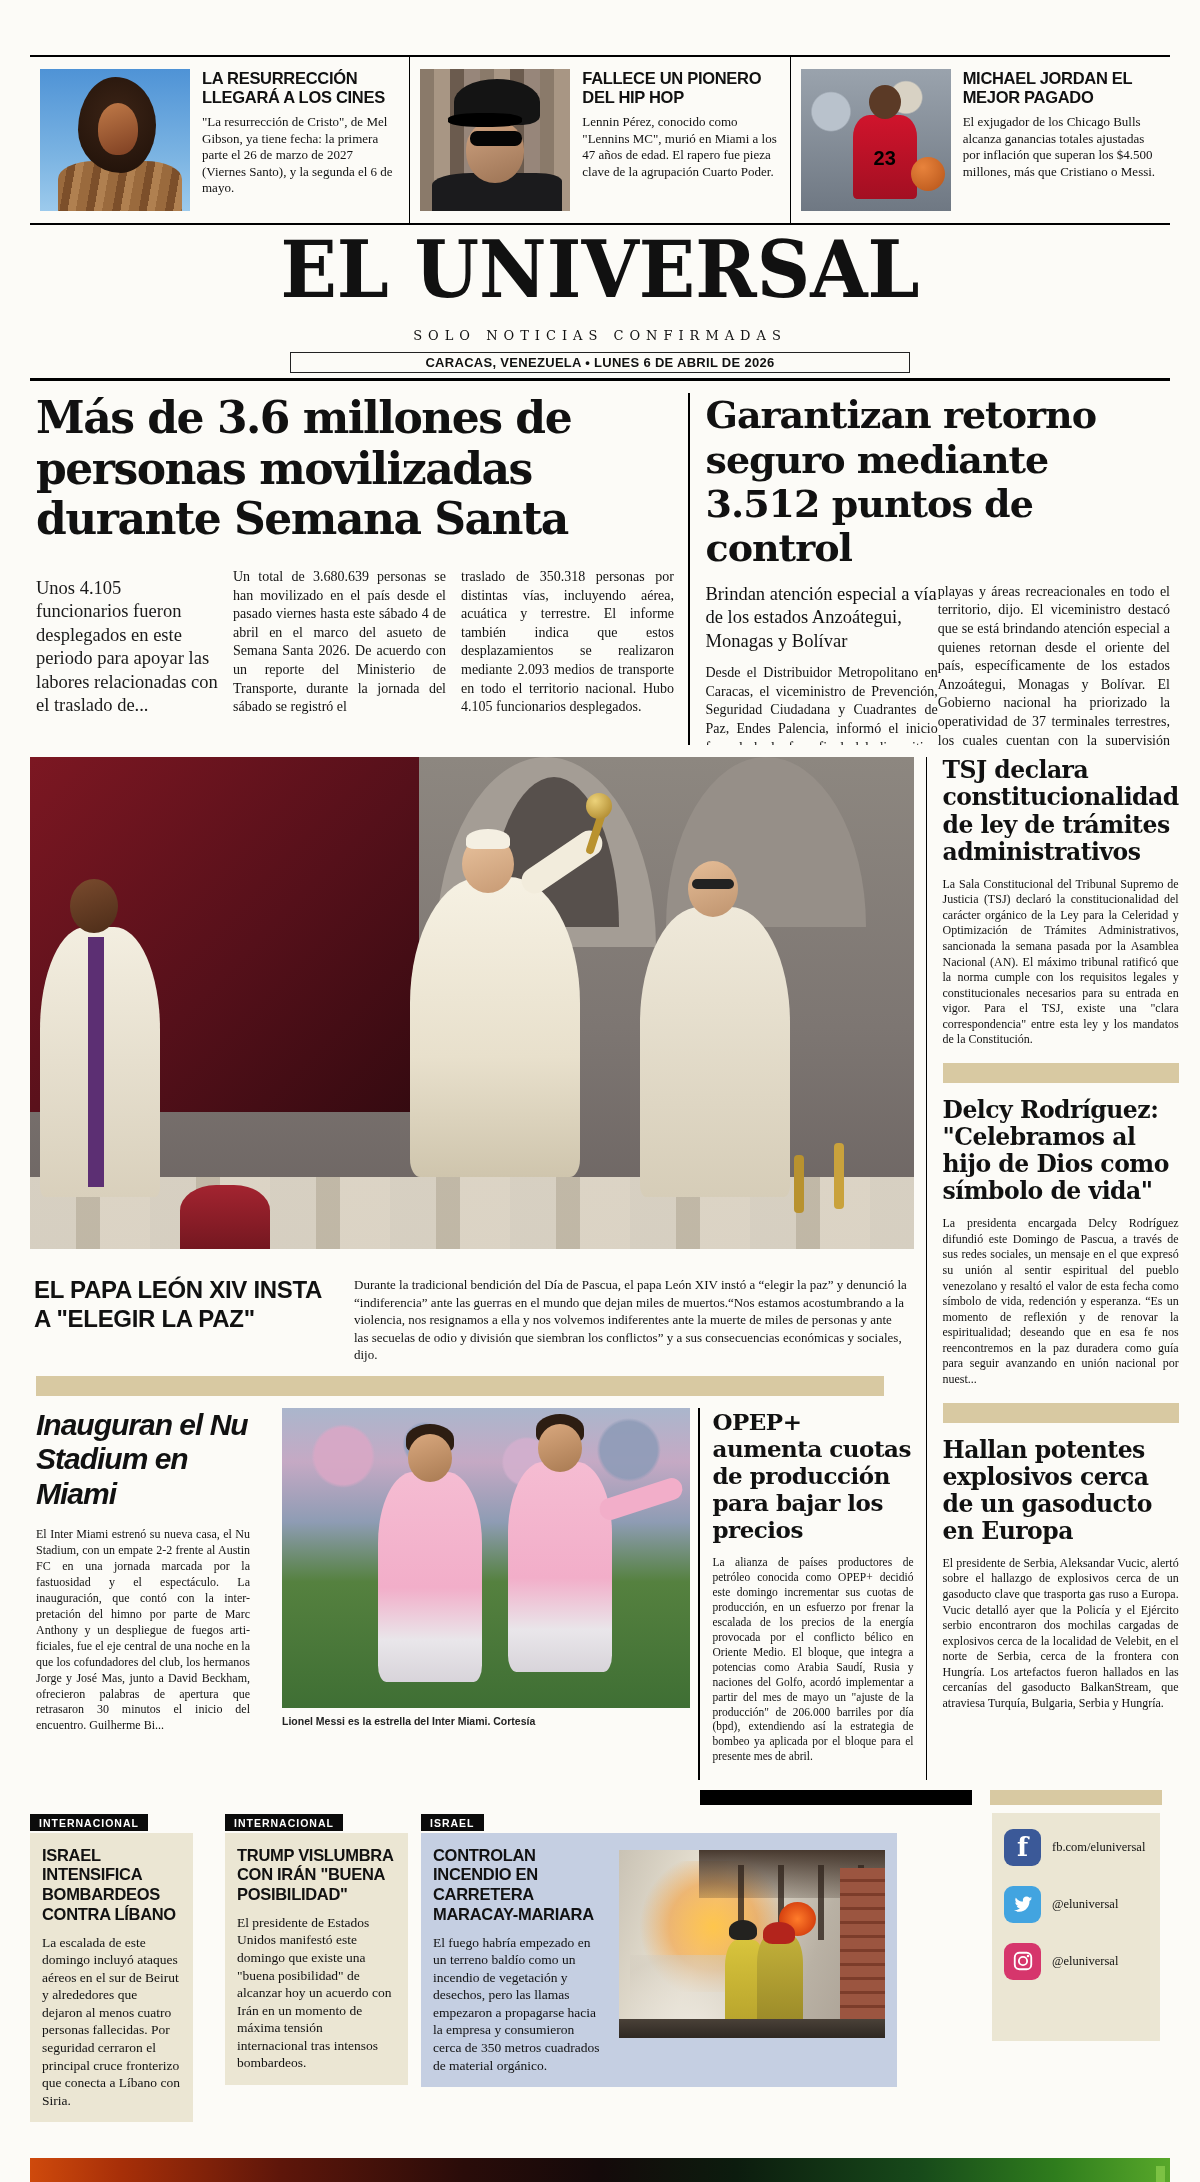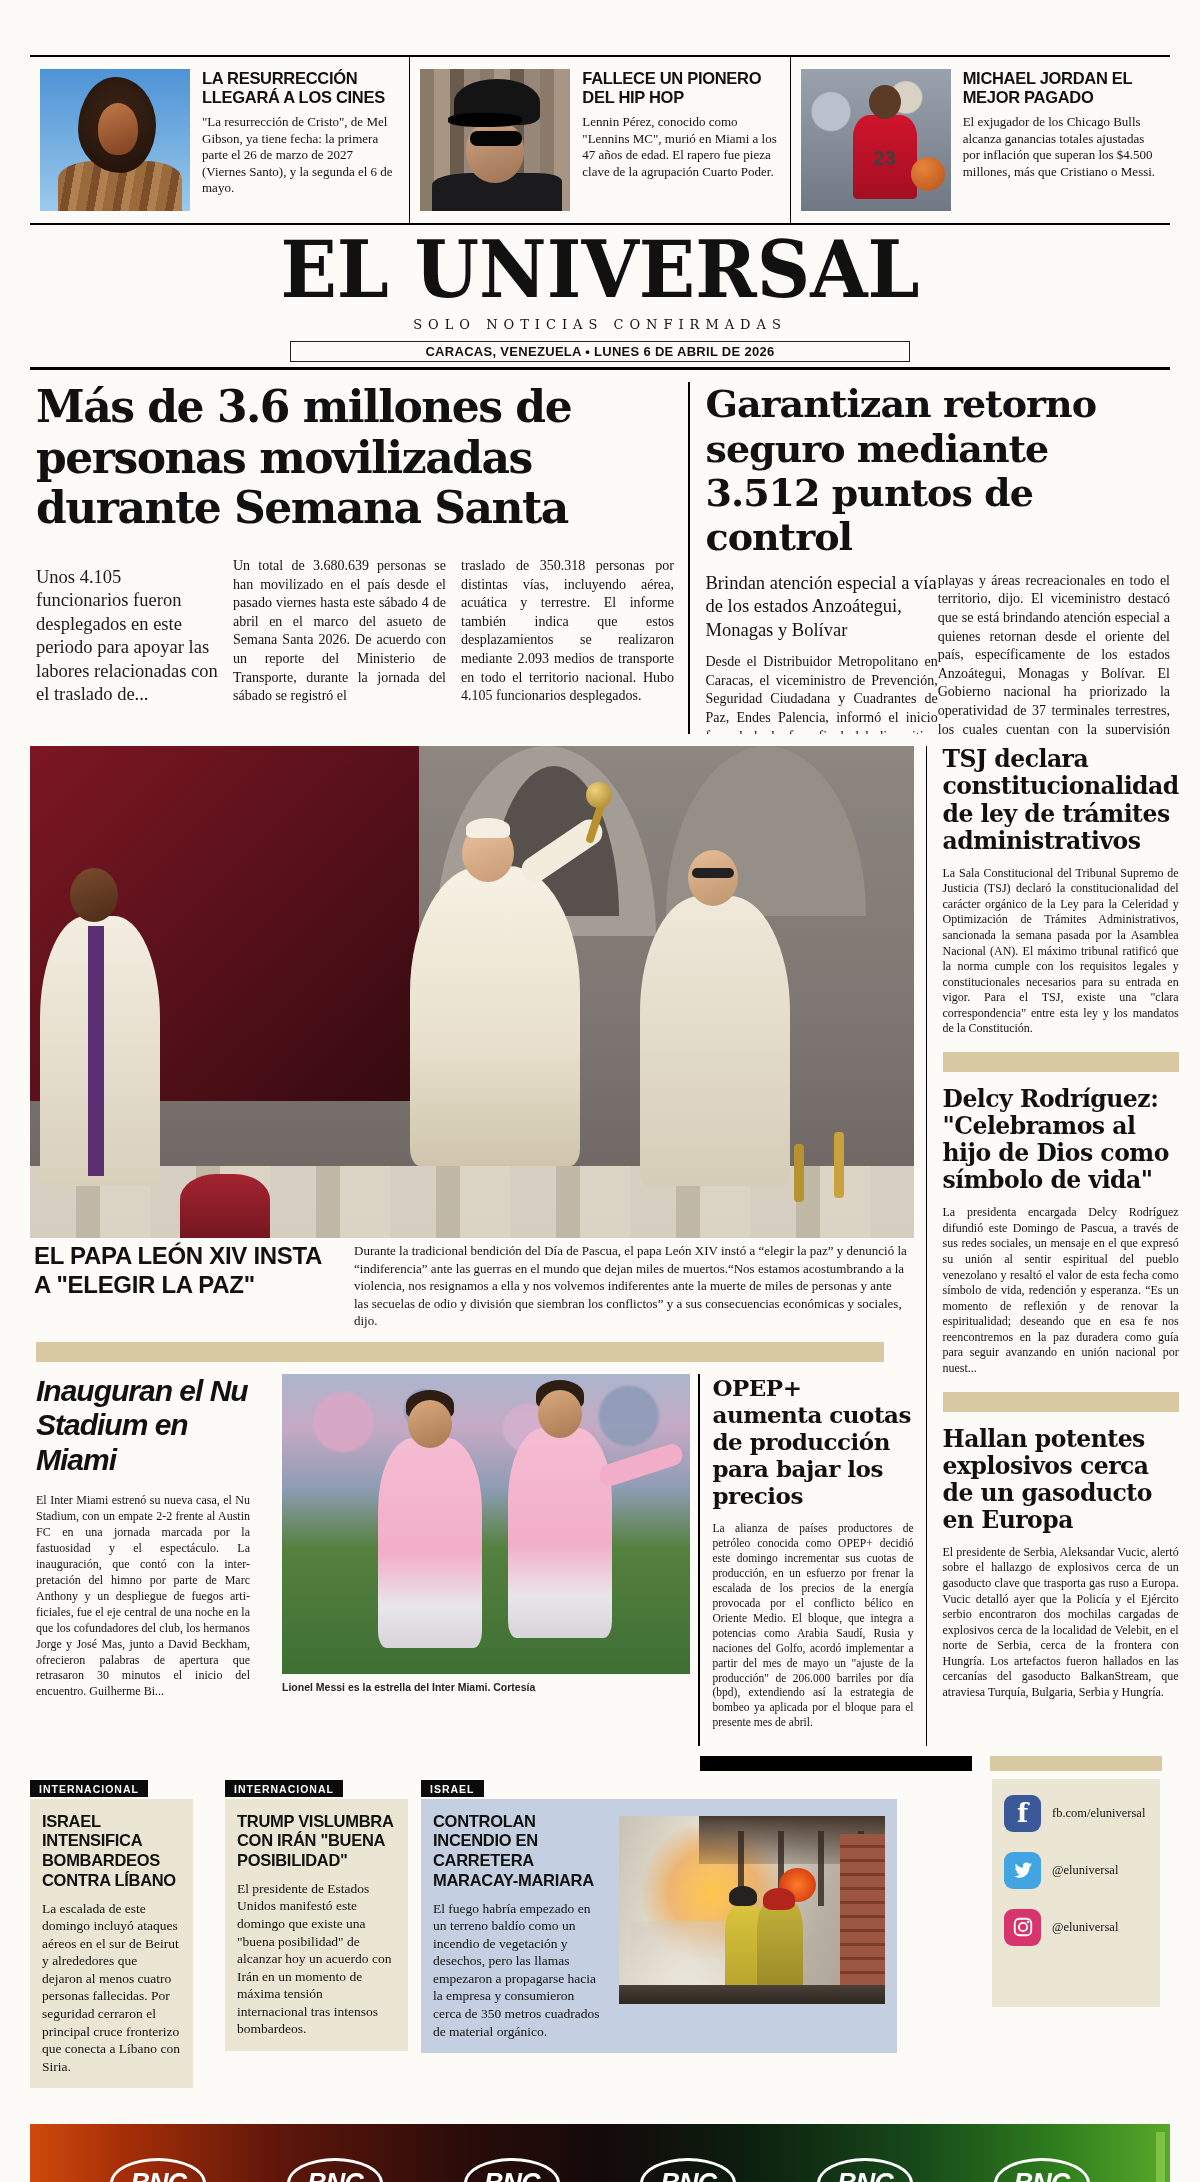--- a/index.html
+++ b/index.html
@@ -11,21 +11,21 @@
   .teaser { flex:1; display:flex; gap:12px; padding:12px 10px; }
   .teaser + .teaser { border-left:1.5px solid #000; }
   .tphoto { width:150px; height:142px; flex:none; position:relative; overflow:hidden; background:#999; }
   .t-text { flex:1; }
   .t-title { font-family:"Liberation Sans", sans-serif; font-weight:700; font-size:16.5px; line-height:1.15; letter-spacing:-0.3px; }
   .t-body { font-size:13px; line-height:1.28; margin-top:7px; }
 
   
   .masthead { text-align:center; margin-top:8px; }
   .mast-title { font-family:"DejaVu Serif", serif; font-weight:bold; font-size:74px; line-height:1.02; letter-spacing:0; transform:scaleY(1.05); }
-  .mast-tag { font-size:13px; letter-spacing:6px; margin-top:9px; font-family:"DejaVu Serif", serif; }
+  .mast-tag { font-size:13px; letter-spacing:6px; margin-top:20px; font-family:"DejaVu Serif", serif; }
   .dateline-box { display:inline-block; border:1.5px solid #222; padding:2px 30px; margin-top:9px; min-width:620px;
     font-family:"Liberation Sans", sans-serif; font-weight:700; font-size:13px; letter-spacing:0.3px; }
   .mast-rule { height:3px; background:#000; margin:5px 30px 0; }
 
   
   .lead-row { display:flex; margin:12px 30px 0; height:352px; overflow:hidden; }
   .lead-left { width:658px; padding:0 14px 0 6px; }
   .lead-left h1 { font-family:"DejaVu Serif", serif; font-size:44px; line-height:1.14; letter-spacing:-1.5px; font-weight:bold; }
   .lead-cols { display:flex; gap:15px; margin-top:24px; }
   .deck { font-size:18.5px; line-height:1.27; width:182px; color:#1a1a1a;margin-top:9px; }
@@ -34,21 +34,21 @@
   .lead-right { flex:1; padding-left:16px; }
   .lead-right h2 { font-family:"DejaVu Serif", serif; font-size:38px; line-height:1.16; letter-spacing:-1px; font-weight:bold; }
   .right-cols { display:flex; margin-top:13px; }
   .right-cols .col { flex:1; }
   .deck2 { font-size:18.5px; line-height:1.27; margin-bottom:11px; }
 
   
   .mid-row { display:flex; margin:12px 30px 0; }
   .main-left { width:893px; }
   .pope-photo { height:492px; position:relative; overflow:hidden; background:linear-gradient(180deg,#8d8780 0%, #7d7672 55%, #6a6260 100%); }
-  .pope-cap-row { display:flex; gap:18px; padding:4px 4px 10px; }
+  .pope-cap-row { display:flex; gap:18px; padding:27px 4px 10px; }
   .pope-kick { font-family:"Liberation Sans", sans-serif; font-weight:700; font-size:24px; line-height:1.18; letter-spacing:-0.3px; width:302px; flex:none; }
   .pope-caption { flex:1; font-size:13px; line-height:1.34; }
   .tanbar { height:20px; background:#d8c9a2; margin:2px 30px 0 6px; }
   .stadium-row { display:flex; margin-top:12px; height:372px; overflow:hidden; }
   .stad-art { width:232px; padding:0 12px 0 6px; }
   .stad-art h3 { font-family:"Liberation Sans", sans-serif; font-style:italic; font-weight:700; font-size:30px; line-height:1.15; letter-spacing:-1px; }
   .stad-body { font-size:12px; line-height:1.33; text-align:justify; margin-top:16px; }
   .messi-block { width:428px;padding-left:20px; }
   .messi-photo { height:300px; position:relative; overflow:hidden; background:linear-gradient(180deg,#aab6cc 0%, #c5a9c4 18%, #8e9cb4 38%, #55813f 58%, #3f6f34 100%); }
   .messi-cap { font-family:"Liberation Sans", sans-serif; font-size:10.5px; font-weight:bold; margin-top:7px; color:#222; }
@@ -109,21 +109,21 @@
   .rap-face { left:46px; top:52px; width:58px; height:62px; background:linear-gradient(160deg,#cfa381,#9c7354); border-radius:45% 45% 50% 50%; }
   .rap-glasses { left:50px; top:62px; width:52px; height:15px; background:#050505; border-radius:7px; }
   .rap-jacket { left:12px; top:104px; width:130px; height:40px; background:#1b1b1d; border-radius:30% 20% 0 0; }
   
   .mj-bg { inset:0; background:
     radial-gradient(circle at 20% 30%, #b9c2cc 0 12%, transparent 13%),
     radial-gradient(circle at 70% 20%, #d8d2c4 0 10%, transparent 11%),
     radial-gradient(circle at 45% 60%, #7e8894 0 14%, transparent 15%),
     linear-gradient(180deg,#9aa3ad, #6f7883); }
   .mj-jersey { left:52px; top:46px; width:64px; height:84px; background:linear-gradient(180deg,#d0142c,#a30f22); border-radius:26% 26% 6% 6%; }
-  .mj-num { left:52px; top:78px; width:64px; text-align:center; color:#404040; font-family:"Liberation Sans",sans-serif; font-weight:700; font-size:20px; }
+  .mj-num { left:52px; top:78px; width:64px; text-align:center; color:#000000; font-family:"Liberation Sans",sans-serif; font-weight:700; font-size:20px; }
   .mj-head { left:68px; top:16px; width:32px; height:34px; background:#5b3a26; border-radius:50%; }
   .mj-ball { left:110px; top:88px; width:34px; height:34px; background:radial-gradient(circle at 35% 30%, #e8833c, #b55318); border-radius:50%; }
   
   .curtain { left:0; top:0; width:44%; height:72%; background:linear-gradient(135deg,#7c1722 0%, #55101a 55%, #340a10 100%); }
   .arch1 { left:46%; top:0; width:220px; height:190px; background:#a49d95; border-radius:50% 50% 0 0/100% 100% 0 0; }
   .arch2 { left:72%; top:0; width:200px; height:170px; background:#968f88; border-radius:50% 50% 0 0/100% 100% 0 0; }
   .arch-shadow { left:52%; top:20px; width:130px; height:150px; background:#57504c; border-radius:50% 50% 0 0/100% 100% 0 0; }
   .pope-body { left:380px; top:120px; width:170px; height:300px; background:linear-gradient(180deg,#f6f1e3 0%, #e8e0cc 60%, #cfc5ad 100%); border-radius:42% 42% 6% 6%; }
   .pope-head { left:432px; top:78px; width:52px; height:58px; background:linear-gradient(160deg,#e9c39e,#c79a74); border-radius:50%; }
   .pope-cap { left:436px; top:72px; width:44px; height:20px; background:#f4efe2; border-radius:50% 50% 20% 20%; }

